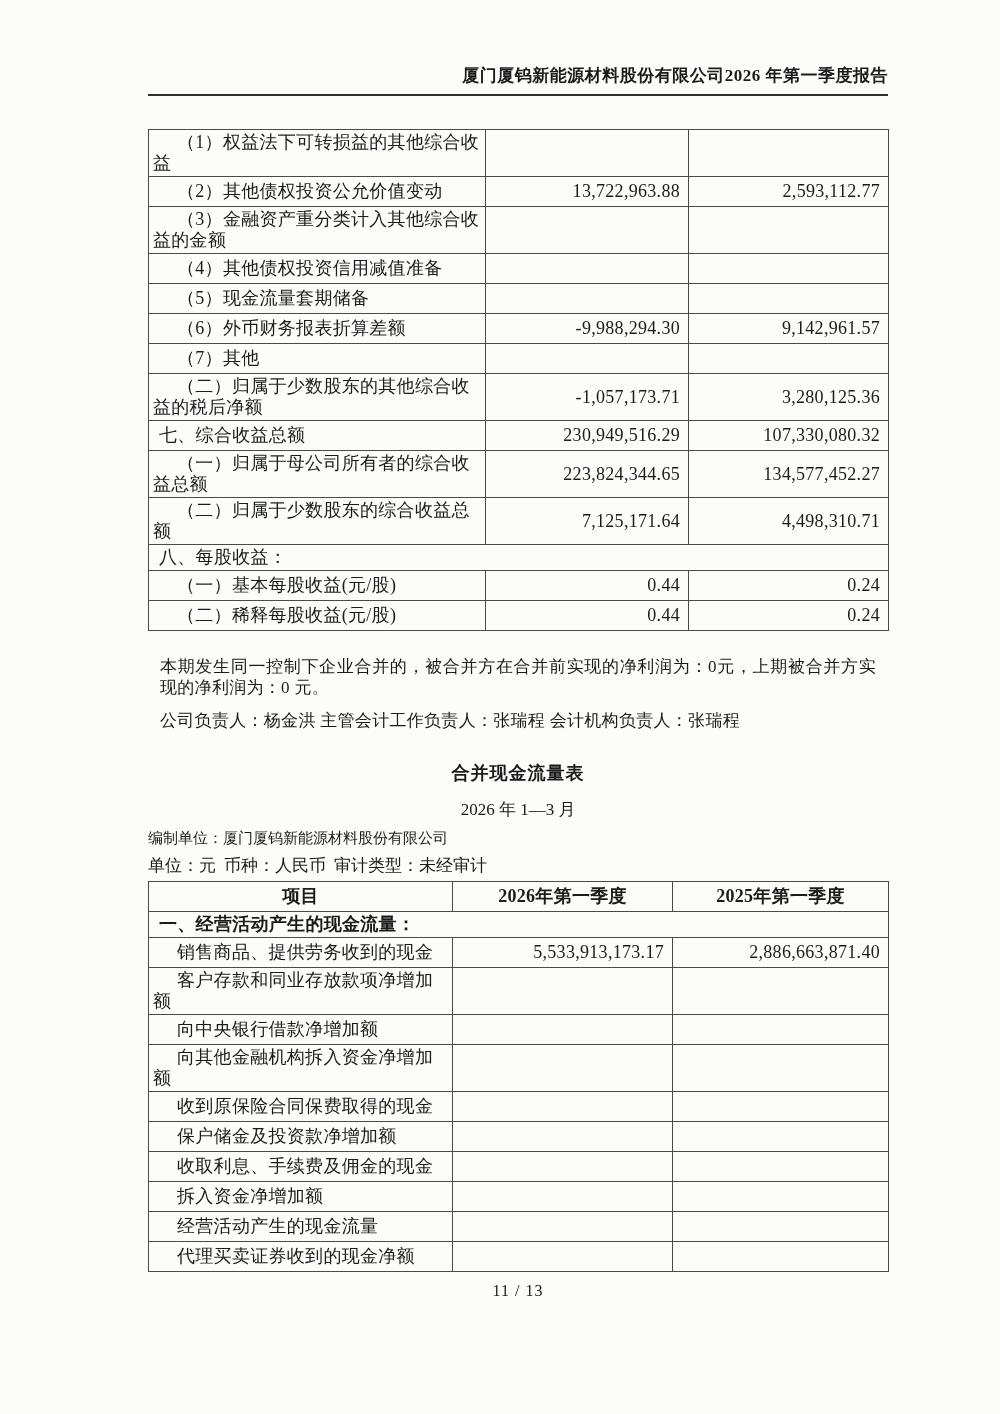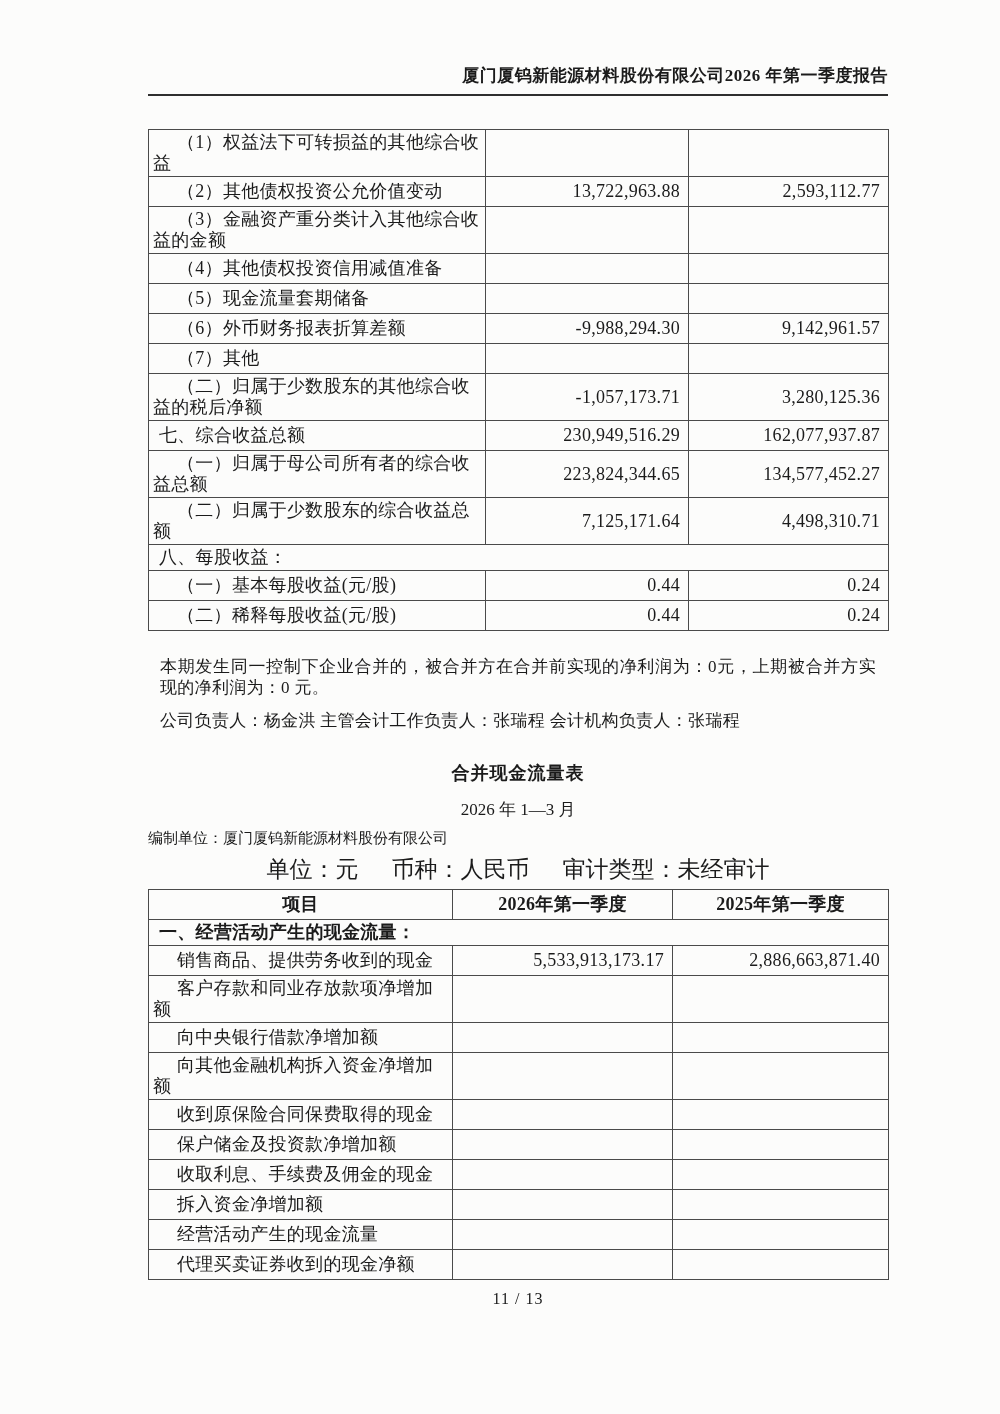--- a/index.html
+++ b/index.html
@@ -33,21 +33,21 @@
   thead th { font-weight:bold; text-align:center; line-height:27px; padding:1px 2px; }
 
   
   .notes { margin-top:25px; }
   .note { margin:12px; font-size:17px; letter-spacing:0.3px; line-height:21px; text-align:justify; }
 
   
   .cf-title { margin:30px 0 0 0; text-align:center; font-size:18px; font-weight:bold; letter-spacing:1px; }
   .cf-period { margin-top:13px; text-align:center; font-size:17px; }
   .cf-prepared { margin-top:8px; font-size:15px; }
-  .cf-meta { margin-top:6px; display:flex; justify-content:center; gap:33px; font-size:23px; }
+  .cf-meta { margin-top:6px; display:flex; justify-content:flex-start; gap:8px; font-size:17px; }
 
   
   .page-footer { margin-top:10px; text-align:center; font-size:16px; letter-spacing:1px; }
 </style>
 </head>
 <body>
 
 <div class="content">
 
   <div class="page-header">厦门厦钨新能源材料股份有限公司2026 年第一季度报告</div>
@@ -96,21 +96,21 @@
           <td class="num"></td>
         </tr>
         <tr>
           <td class="lbl ind1">（二）归属于少数股东的其他综合收益的税后净额</td>
           <td class="num">-1,057,173.71</td>
           <td class="num">3,280,125.36</td>
         </tr>
         <tr>
           <td class="lbl ind0">七、综合收益总额</td>
           <td class="num">230,949,516.29</td>
-          <td class="num">162,077,937.87</td>
+          <td class="num">107,330,080.32</td>
         </tr>
         <tr>
           <td class="lbl ind1">（一）归属于母公司所有者的综合收益总额</td>
           <td class="num">223,824,344.65</td>
           <td class="num">134,577,452.27</td>
         </tr>
         <tr>
           <td class="lbl ind1">（二）归属于少数股东的综合收益总额</td>
           <td class="num">7,125,171.64</td>
           <td class="num">4,498,310.71</td>

